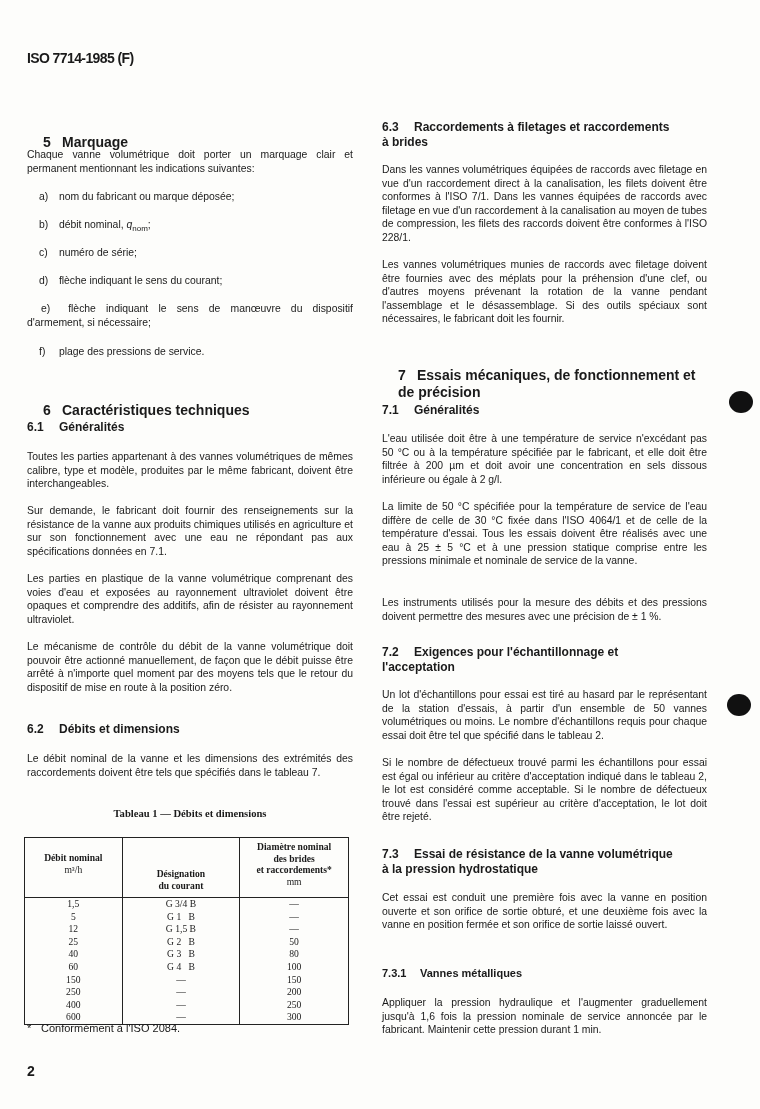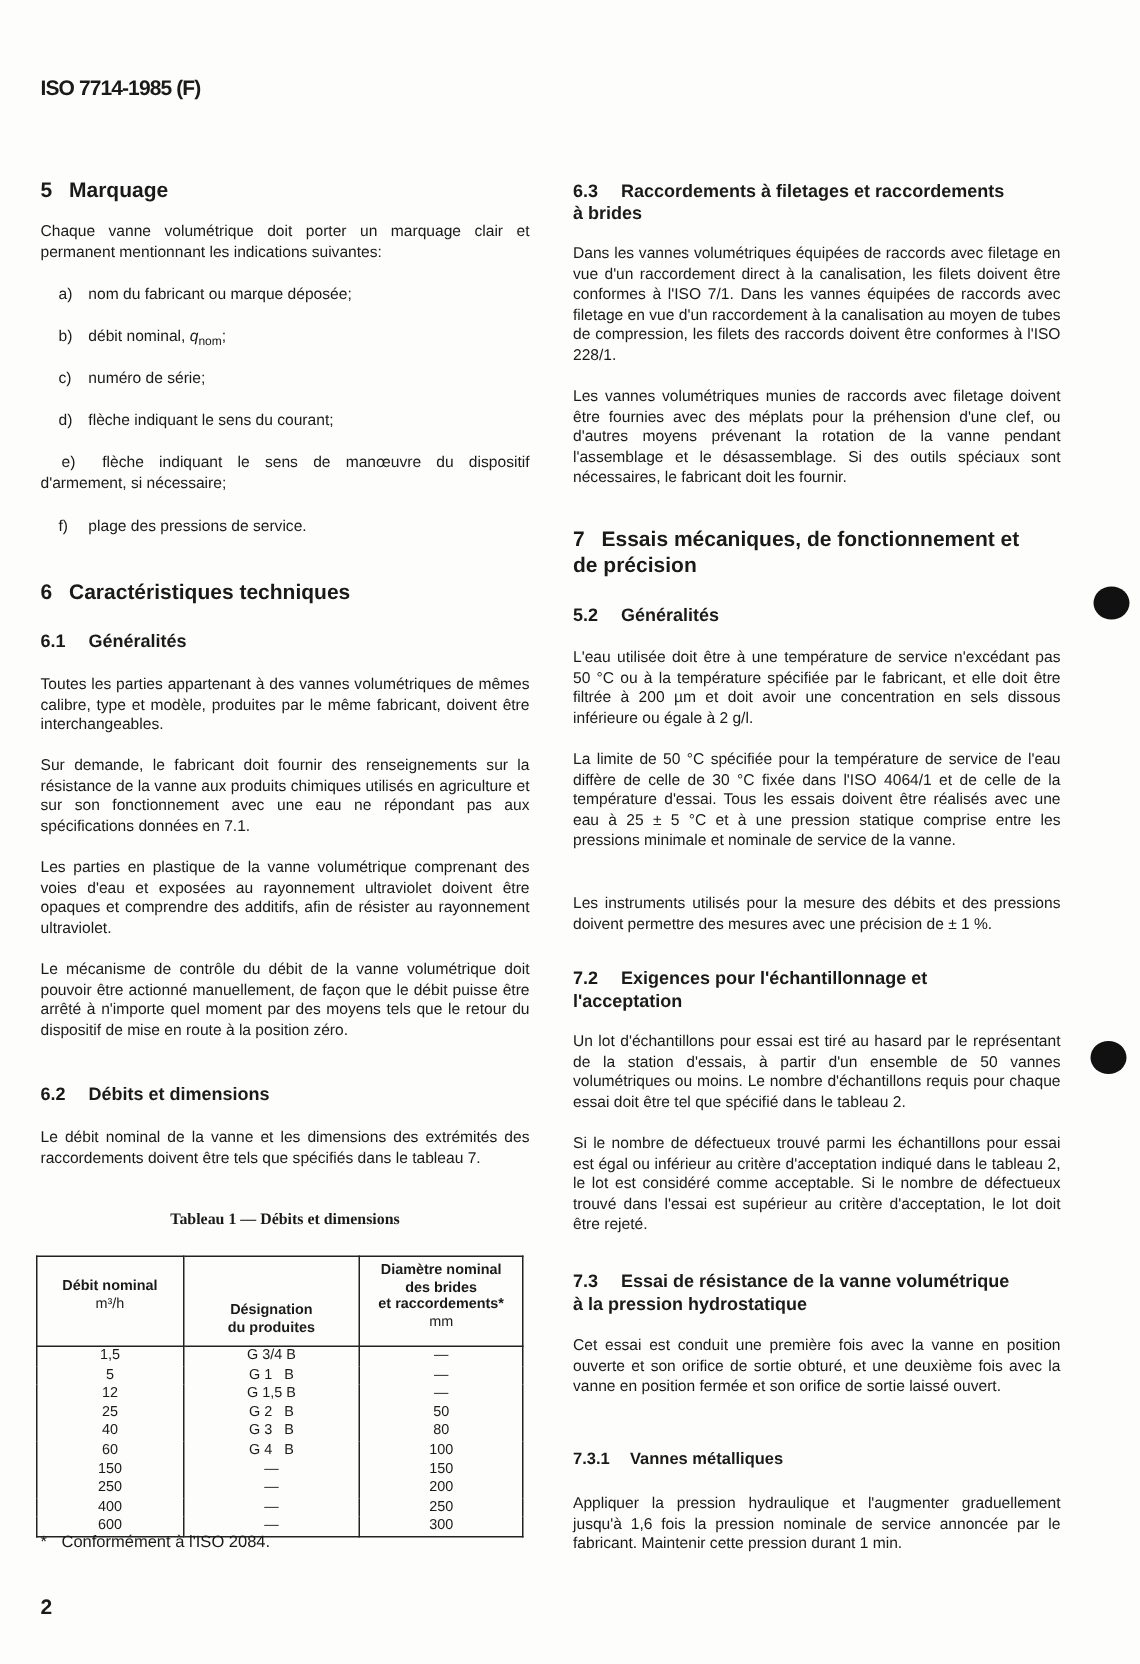--- a/index.html
+++ b/index.html
@@ -5,31 +5,31 @@
   html, body { margin: 0; padding: 0; }
   body {
     width: 760px; height: 1109px; background: #fdfdfb; position: relative;
     font-family: "Liberation Sans", sans-serif; color: #1a1a1a; overflow: hidden;
   }
   .doc-id { position: absolute; left: 27px; top: 50px; font-weight: bold; font-size: 14px; letter-spacing: -0.6px; }
   .col { position: absolute; top: 0; }
   .col-left { left: 27px; width: 326px; }
   .col-right { left: 382px; width: 325px; }
   .abs { position: absolute; left: 0; width: 100%; }
-  h2 { margin: 0; font-size: 14px; font-weight: bold; line-height: 17px; }
+  h2 { margin: 16px; font-size: 14px; font-weight: bold; line-height: 17px; }
   h2 .num { display: inline-block; width: 19px; }
   h3 { margin: 0; font-size: 12px; font-weight: bold; line-height: 15px; }
   h3 .num { display: inline-block; width: 32px; }
   p { margin: 0; font-size: 10.4px; line-height: 13.6px; text-align: justify; }
   .item { font-size: 10.4px; line-height: 13.6px; }
   .item .lbl { display: inline-block; width: 17px; }
   .item.indent { padding-left: 12px; }
   .table-title { text-align: center; font-size: 10.6px; font-weight: bold; font-family: Liberation Serif, serif; }
   table.t1 { position: absolute; left: 24px; width: 325px; border-collapse: collapse; font-size: 9.6px; }
-  table.t1 th, table.t1 td { border-left: 1.5px solid #222; border-right: 1.5px solid #222; padding: 0; text-align: center; }
+  table.t1 th, table.t1 td { border-left: 1.5px solid #222; border-right: 1.5px solid #222; padding: 0; text-align: center; font-family: Liberation Serif, serif; }
   table.t1 thead th { border-top: 1.5px solid #222; border-bottom: 1.5px solid #222; font-weight: bold; vertical-align: top; line-height: 11.5px; }
   table.t1 tbody td { line-height: 12.6px; }
   table.t1 tbody tr:last-child td { border-bottom: 1.5px solid #222; }
   .footnote { font-size: 11px; }
   .footnote .star { display: inline-block; width: 14px; }
   .page-num { position: absolute; left: 27px; top: 1063px; font-weight: bold; font-size: 14px; }
   .dot { position: absolute; width: 24px; height: 22px; background: #111; border-radius: 50%; }
 </style>
 </head>
 <body>
@@ -68,21 +68,21 @@
       <col style="width:109px">
     </colgroup>
   <thead>
     <tr style="height:60px">
       <th>
         <div style="margin-top:14px">Débit nominal</div>
         <div style="font-weight:normal">m³/h</div>
       </th>
       <th>
         <div style="margin-top:30px">Désignation</div>
-        <div>du produites</div>
+        <div>du courant</div>
       </th>
       <th>
         <div style="margin-top:3px">Diamètre nominal</div>
         <div>des brides</div>
         <div>et raccordements*</div>
         <div style="font-weight:normal">mm</div>
       </th>
     </tr>
   </thead>
   <tbody>
@@ -141,21 +141,21 @@
 
 <div class="footnote" style="position:absolute;left:27px;top:1022px"><span class="star">*</span><span>Conformément à l'ISO 2084.</span></div>
 
 <div class="col col-right">
   <h3 class="abs" style="top:120px"><span class="num">6.3</span><span>Raccordements à filetages et raccordements</span><br><span>à brides</span></h3>
   <p class="abs" style="top:163px">Dans les vannes volumétriques équipées de raccords avec filetage en vue d'un raccordement direct à la canalisation, les filets doivent être conformes à l'ISO 7/1. Dans les vannes équipées de raccords avec filetage en vue d'un raccordement à la canalisation au moyen de tubes de compression, les filets des raccords doivent être conformes à l'ISO 228/1.</p>
   <p class="abs" style="top:258px">Les vannes volumétriques munies de raccords avec filetage doivent être fournies avec des méplats pour la préhension d'une clef, ou d'autres moyens prévenant la rotation de la vanne pendant l'assemblage et le désassemblage. Si des outils spéciaux sont nécessaires, le fabricant doit les fournir.</p>
 
   <h2 class="abs" style="top:351px"><span class="num">7</span><span>Essais mécaniques, de fonctionnement et</span><br><span>de précision</span></h2>
 
-  <h3 class="abs" style="top:403px"><span class="num">5.2</span><span>Généralités</span></h3>
+  <h3 class="abs" style="top:403px"><span class="num">7.1</span><span>Généralités</span></h3>
   <p class="abs" style="top:432px">L'eau utilisée doit être à une température de service n'excédant pas 50 °C ou à la température spécifiée par le fabricant, et elle doit être filtrée à 200 µm et doit avoir une concentration en sels dissous inférieure ou égale à 2 g/l.</p>
   <p class="abs" style="top:500px">La limite de 50 °C spécifiée pour la température de service de l'eau diffère de celle de 30 °C fixée dans l'ISO 4064/1 et de celle de la température d'essai. Tous les essais doivent être réalisés avec une eau à 25 ± 5 °C et à une pression statique comprise entre les pressions minimale et nominale de service de la vanne.</p>
   <p class="abs" style="top:596px">Les instruments utilisés pour la mesure des débits et des pressions doivent permettre des mesures avec une précision de ± 1 %.</p>
 
   <h3 class="abs" style="top:645px"><span class="num">7.2</span><span>Exigences pour l'échantillonnage et</span><br><span>l'acceptation</span></h3>
   <p class="abs" style="top:688px">Un lot d'échantillons pour essai est tiré au hasard par le représentant de la station d'essais, à partir d'un ensemble de 50 vannes volumétriques ou moins. Le nombre d'échantillons requis pour chaque essai doit être tel que spécifié dans le tableau 2.</p>
   <p class="abs" style="top:756px">Si le nombre de défectueux trouvé parmi les échantillons pour essai est égal ou inférieur au critère d'acceptation indiqué dans le tableau 2, le lot est considéré comme acceptable. Si le nombre de défectueux trouvé dans l'essai est supérieur au critère d'acceptation, le lot doit être rejeté.</p>
 
   <h3 class="abs" style="top:847px"><span class="num">7.3</span><span>Essai de résistance de la vanne volumétrique</span><br><span>à la pression hydrostatique</span></h3>
   <p class="abs" style="top:891px">Cet essai est conduit une première fois avec la vanne en position ouverte et son orifice de sortie obturé, et une deuxième fois avec la vanne en position fermée et son orifice de sortie laissé ouvert.</p>

